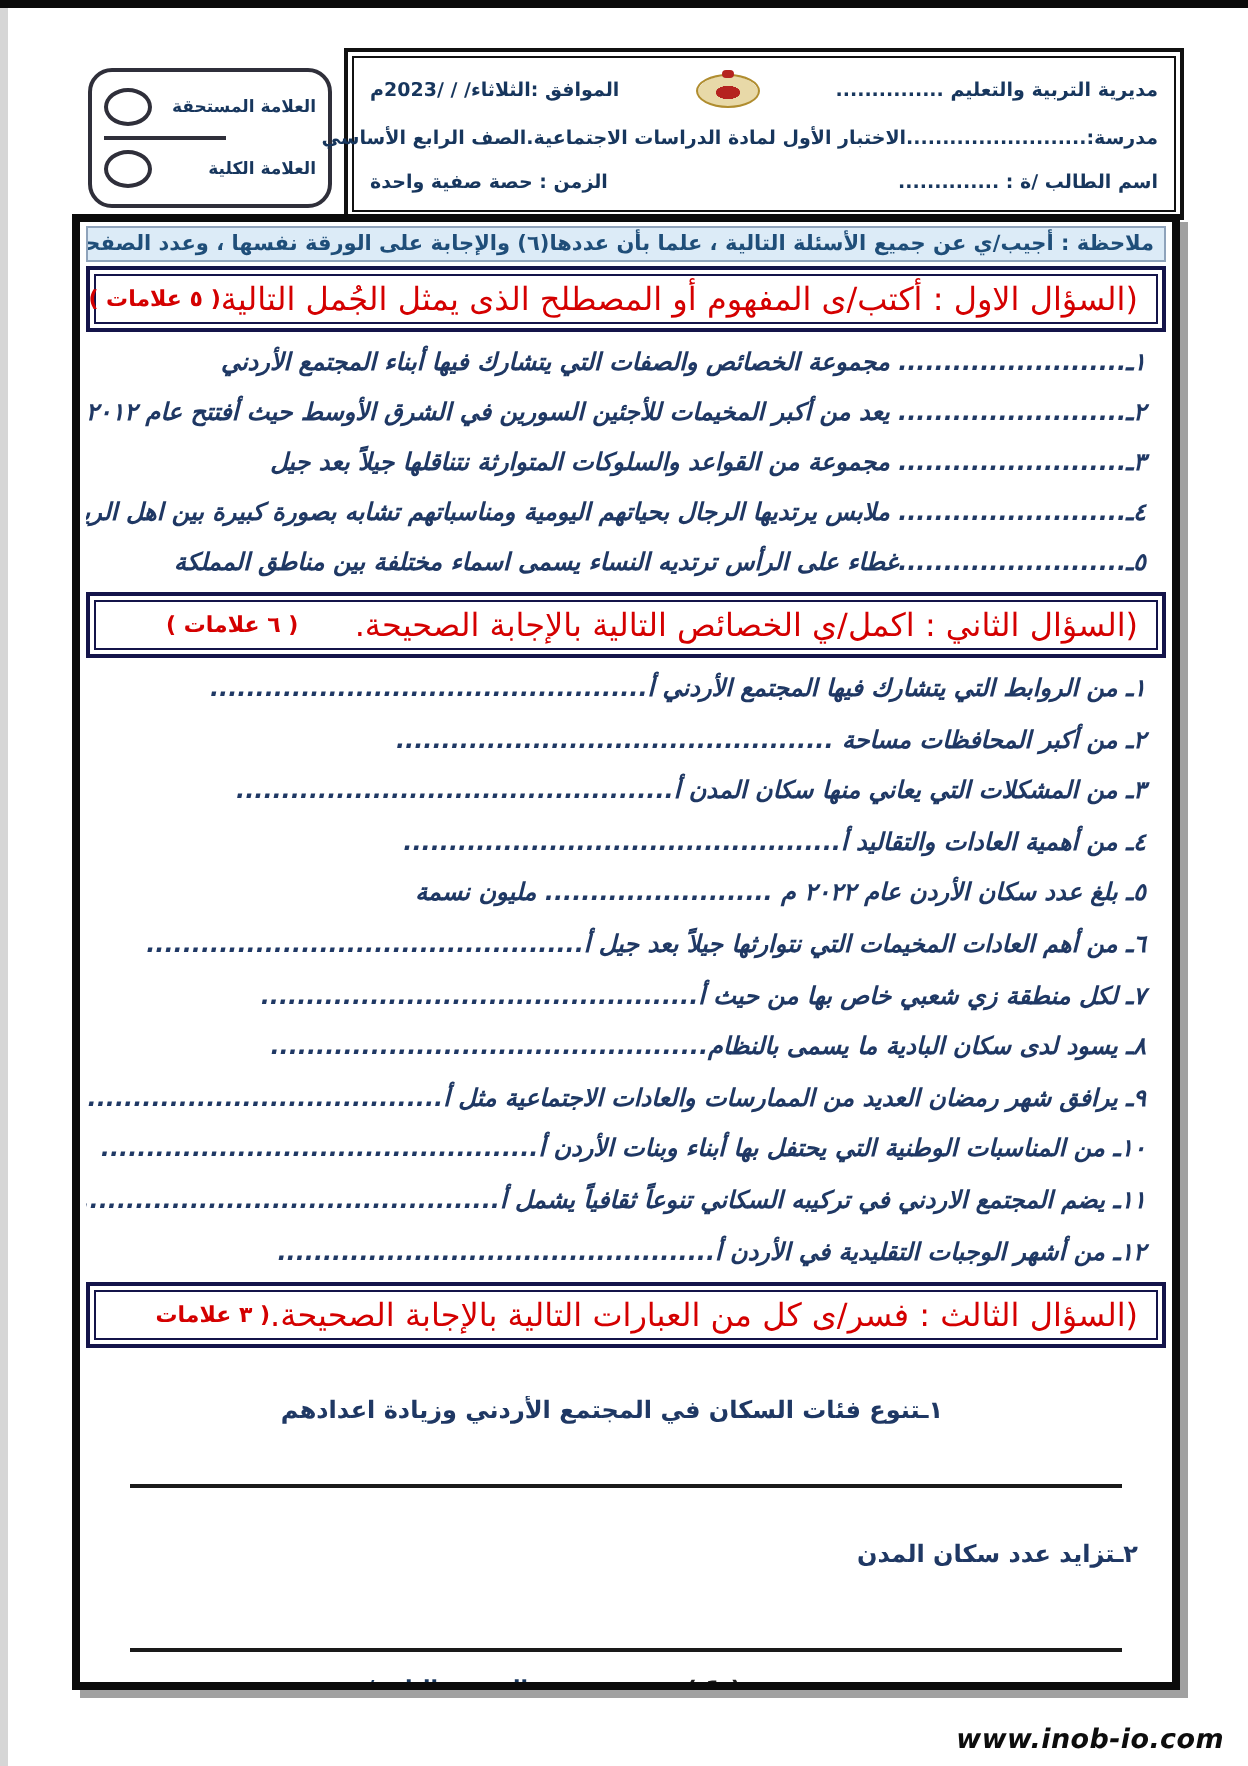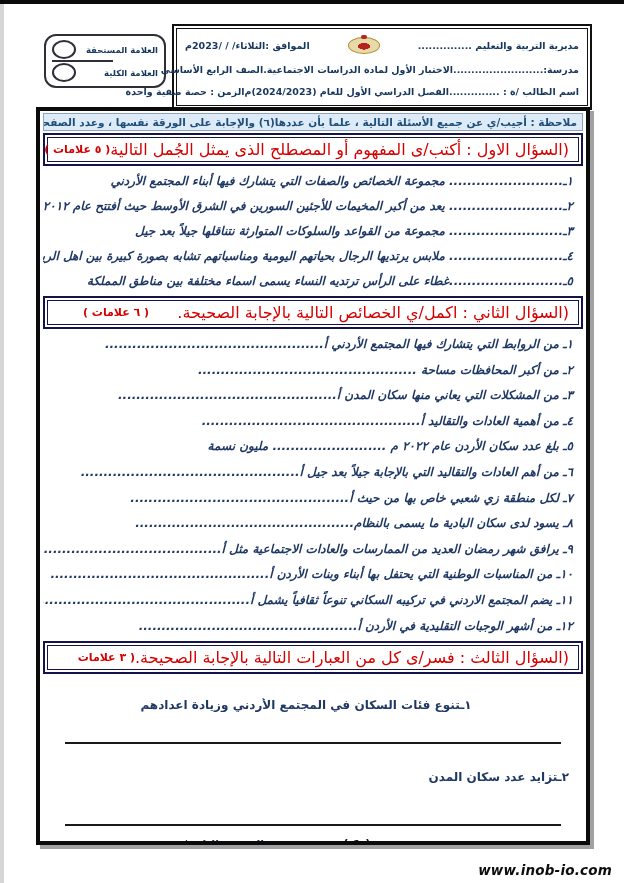--- a/index.html
+++ b/index.html
@@ -5,21 +5,21 @@
   html,body{margin:0;padding:0;}
   body{
     width:624px;height:883px;position:relative;background:#ffffff;
     font-family:"DejaVu Sans", sans-serif;overflow:hidden;
   }
   .top-edge{position:absolute;top:0;left:0;width:624px;height:4px;background:#0a0a0a;}
   .left-edge{position:absolute;top:4px;left:0;width:4px;height:879px;background:#d6d6d6;}
 
   
   .stamp-box{
-    position:absolute;left:44px;top:34px;width:122px;height:54px;
+    position:absolute;left:44px;top:34px;width:122px;height:70px;
     border:2px solid #2f2f3a;border-radius:12px;background:#fff;box-sizing:border-box;
     direction:rtl;display:flex;flex-direction:column;justify-content:space-evenly;padding:3px 6px;
   }
   .stamp-row{display:flex;align-items:center;justify-content:space-between;}
   .stamp-label{font-size:8.5px;font-weight:bold;color:#17365d;white-space:nowrap;}
   .stamp-circle{width:20px;height:15px;border:2px solid #2f2f3a;border-radius:50%;}
   .stamp-line{border-top:2px solid #2f2f3a;width:58%;align-self:flex-end;margin:0;}
 
   .header-box{
     position:absolute;left:176px;top:28px;width:412px;height:78px;box-sizing:border-box;
@@ -94,21 +94,20 @@
     <span class="emblem"></span>
     <span>الموافق :الثلاثاء/ / /2023م</span>
   </div>
   <div class="header-row">
     <span>مدرسة:.........................</span>
     <span>الاختبار الأول لمادة الدراسات الاجتماعية.</span>
     <span>الصف الرابع الأساسي</span>
   </div>
   <div class="header-row">
     <span>اسم الطالب /ة : ..............</span>
-    <span>الفصل الدراسي الأول للعام (2024/2023)م</span>
     <span>الزمن : حصة صفية واحدة</span>
   </div>
 </div>
 
 <div class="content">
 
   <div class="note-bar">ملاحظة : أجيب/ي عن جميع الأسئلة التالية ، علما بأن عددها(٦) والإجابة على الورقة نفسها ، وعدد الصفحات (٢).</div>
 
   <div class="q-header">
     <span class="q-title">(السؤال الاول : أكتب/ى المفهوم أو المصطلح الذى يمثل الجُمل التالية</span>
@@ -125,21 +124,21 @@
   <div class="q-header">
     <span class="q-title">(السؤال الثاني : اكمل/ي الخصائص التالية بالإجابة الصحيحة.</span>
     <span class="q-marks">( ٦ علامات )</span>
   </div>
   <div class="q-items q2-items">
     <div>١ـ من الروابط التي يتشارك فيها المجتمع الأردني أ................................................</div>
     <div>٢ـ من أكبر المحافظات مساحة ................................................</div>
     <div>٣ـ من المشكلات التي يعاني منها سكان المدن أ................................................</div>
     <div>٤ـ من أهمية العادات والتقاليد أ................................................</div>
     <div>٥ـ بلغ عدد سكان الأردن عام ٢٠٢٢ م ......................... مليون نسمة</div>
-    <div>٦ـ من أهم العادات والتقاليد التي بالإجابة جيلاً بعد جيل أ................................................</div>
+    <div>٦ـ من أهم العادات المخيمات التي نتوارثها جيلاً بعد جيل أ................................................</div>
     <div>٧ـ لكل منطقة زي شعبي خاص بها من حيث أ................................................</div>
     <div>٨ـ يسود لدى سكان البادية ما يسمى بالنظام................................................</div>
     <div>٩ـ يرافق شهر رمضان العديد من الممارسات والعادات الاجتماعية مثل أ................................................</div>
     <div>١٠ـ من المناسبات الوطنية التي يحتفل بها أبناء وبنات الأردن أ................................................</div>
     <div>١١ـ يضم المجتمع الاردني في تركيبه السكاني تنوعاً ثقافياً يشمل أ................................................</div>
     <div>١٢ـ من أشهر الوجبات التقليدية في الأردن أ................................................</div>
   </div>
 
   <div class="q-header">
     <span class="q-title">(السؤال الثالث : فسر/ى كل من العبارات التالية بالإجابة الصحيحة.</span>

